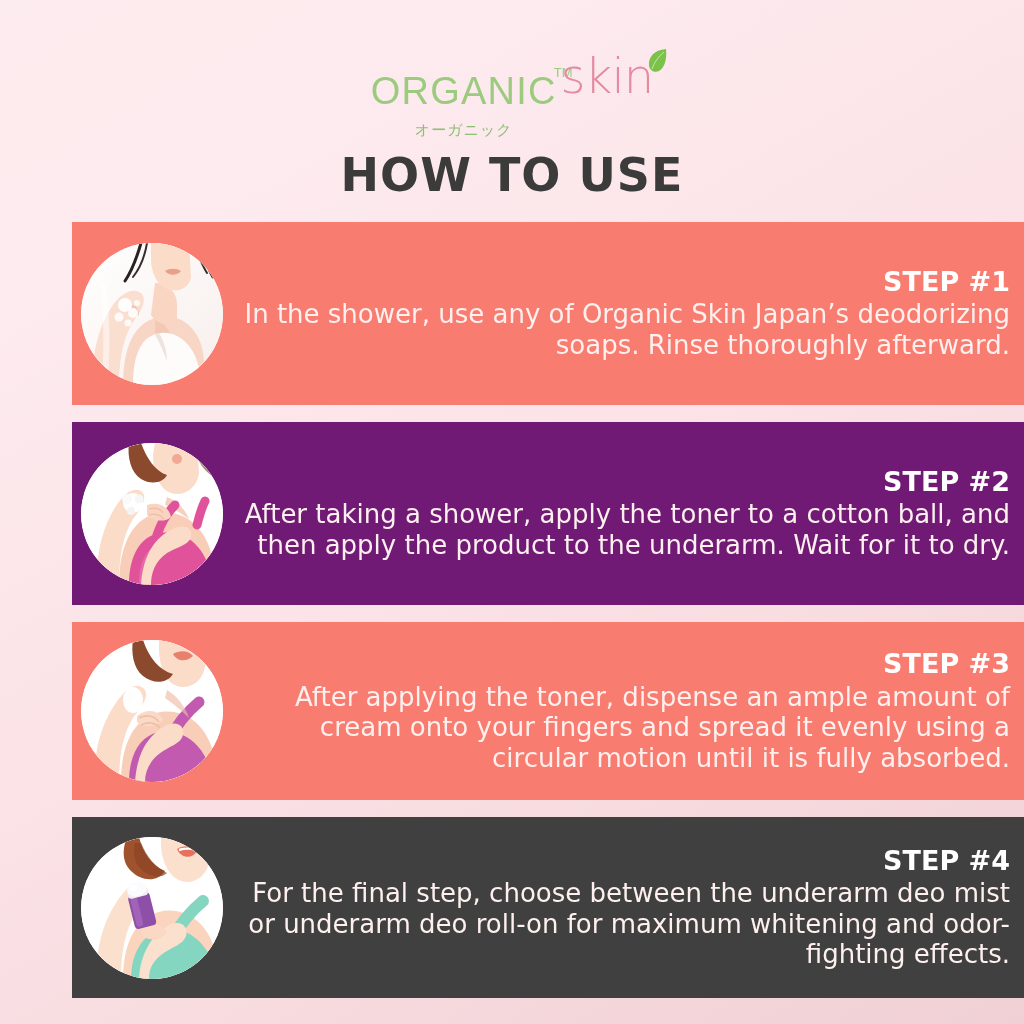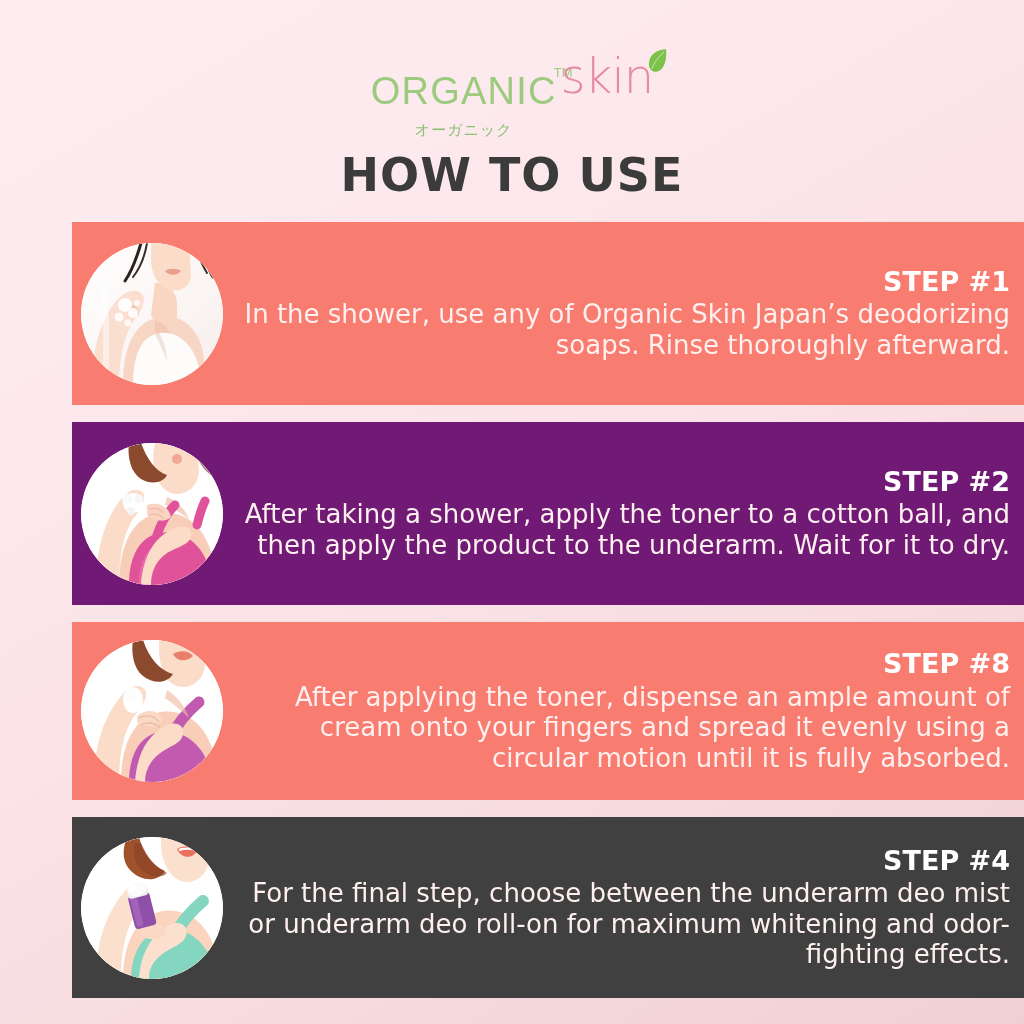--- a/index.html
+++ b/index.html
@@ -318,21 +318,21 @@
 
             <ellipse cx="52" cy="60" rx="10" ry="13" fill="#ffffff"></ellipse>
             <ellipse cx="49" cy="56" rx="5" ry="6" fill="#fdfdfd"></ellipse>
 
             <path d="M0 142 C0 98 8 58 28 30 C14 66 8 104 8 142 Z" fill="#ffffff" opacity="0.9"></path>
           </g>
         </svg>
       </div>
     </div>
     <div class="step-text">
-      <div class="step-heading">STEP #8</div>
+      <div class="step-heading">STEP #3</div>
       <div class="step-body">After applying the toner, dispense an ample amount of cream onto your fingers and spread it evenly using a circular motion until it is fully absorbed.</div>
     </div>
   </div>
 
   <div class="step-bar bar4" style="background:#404040;">
     <div class="media">
       <div class="avatar">
         <svg viewBox="0 0 142 142">
           <defs>
               <clipPath id="c4">

